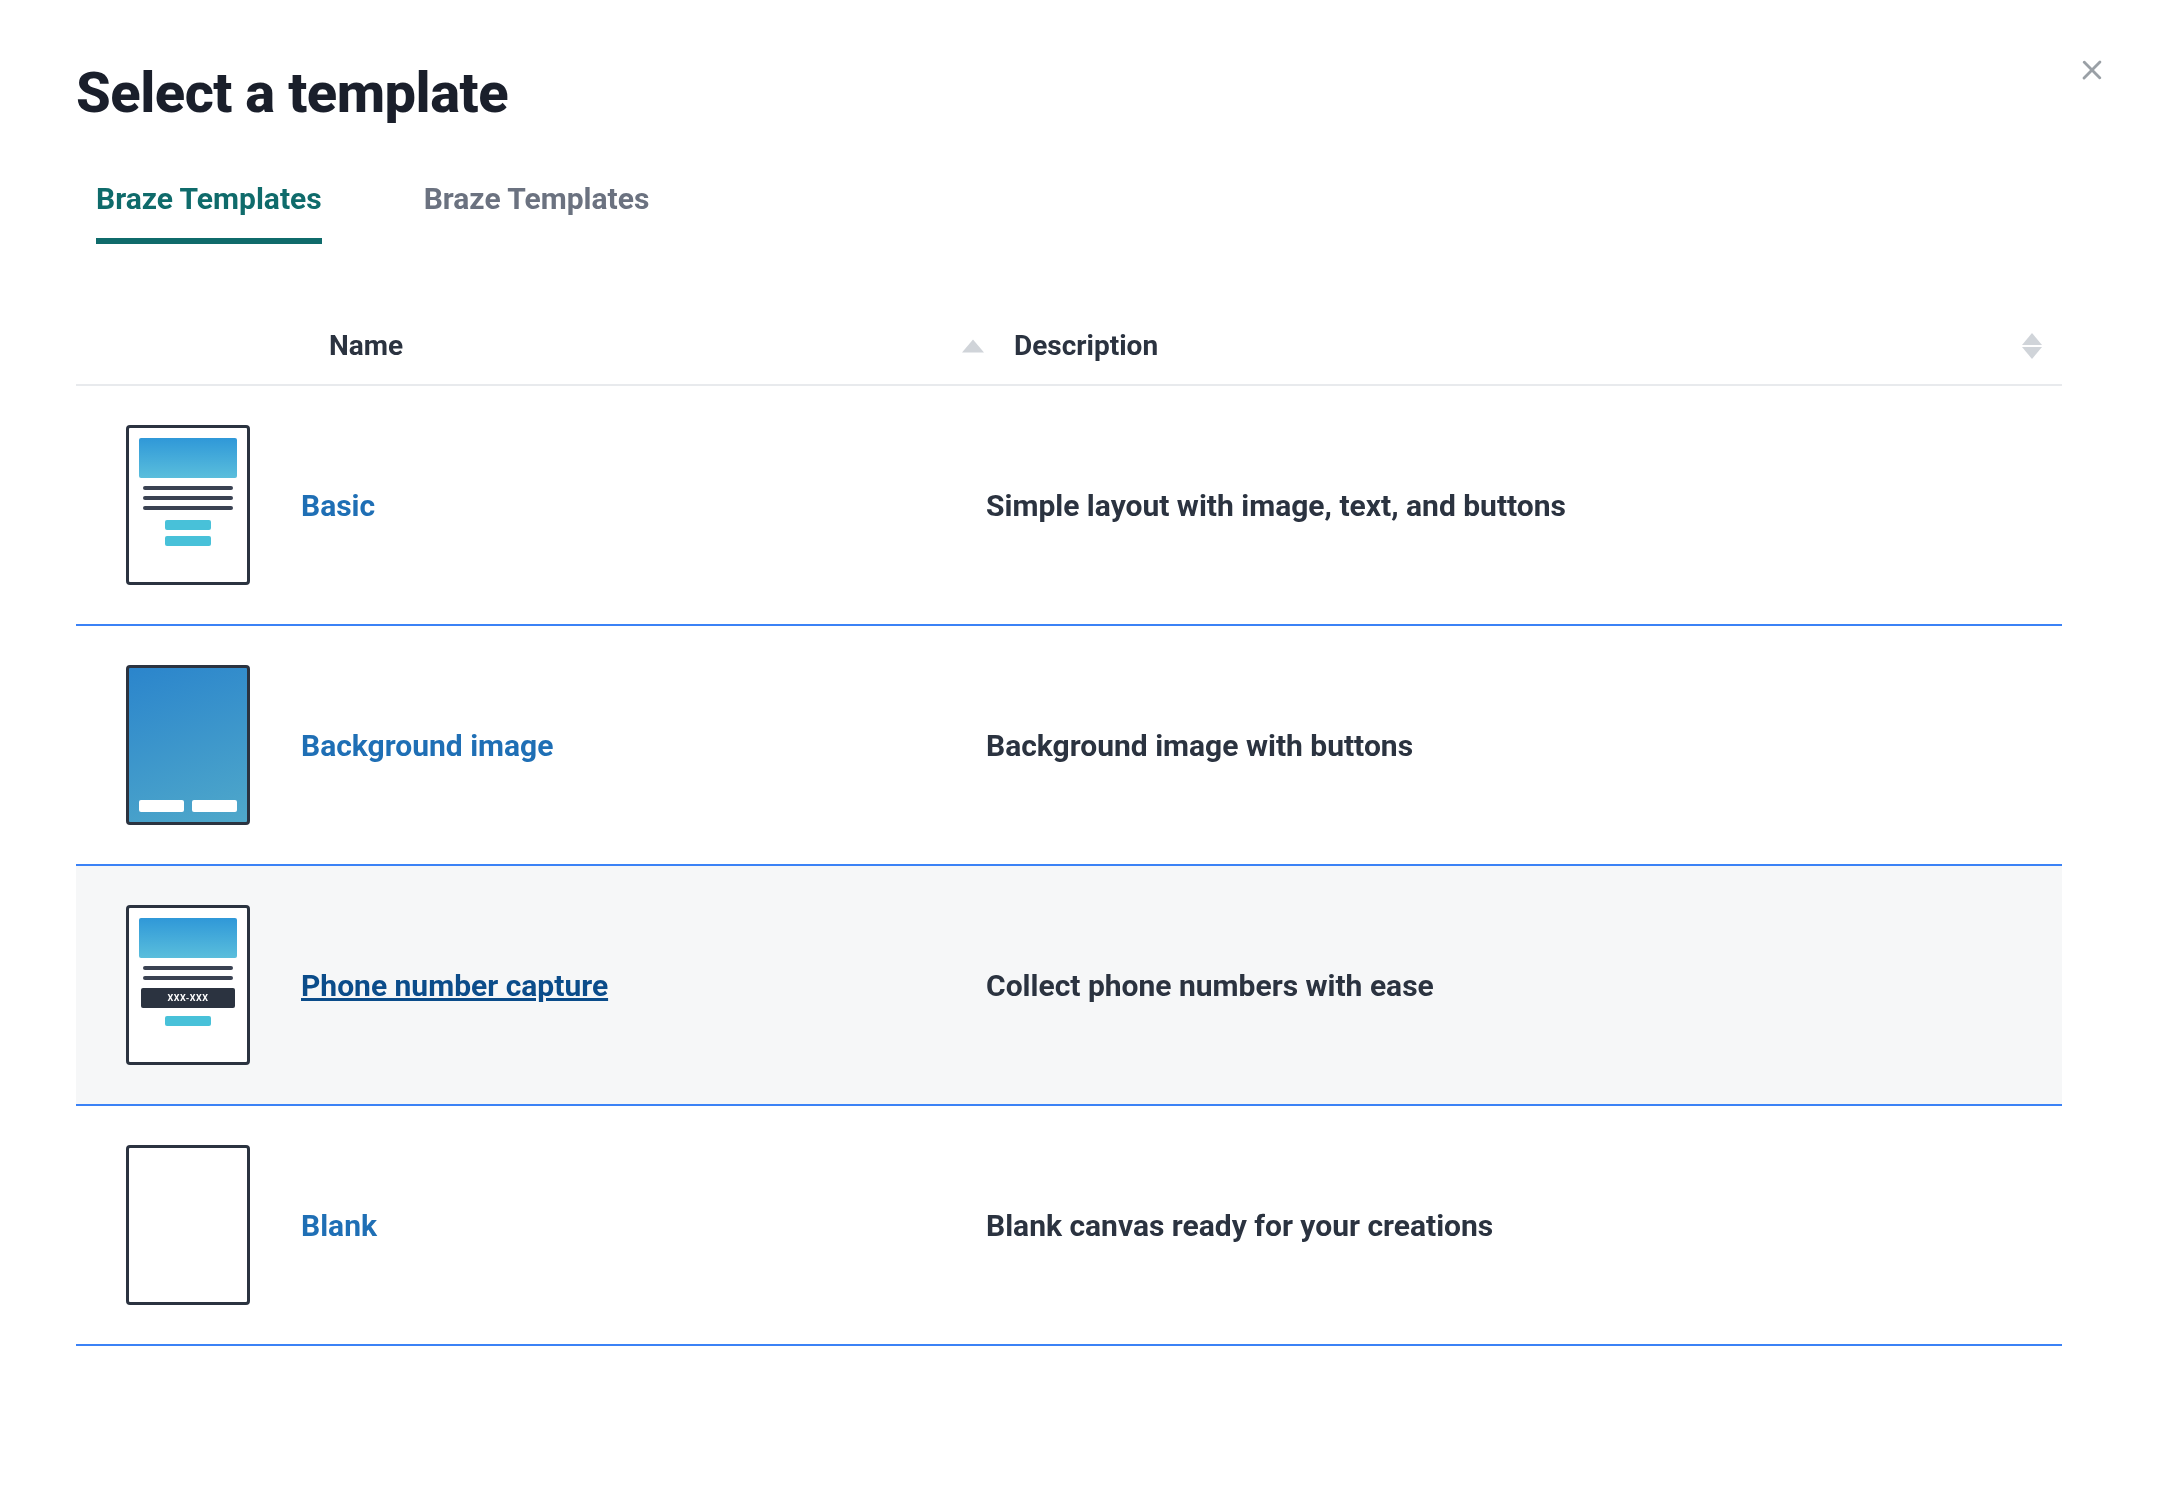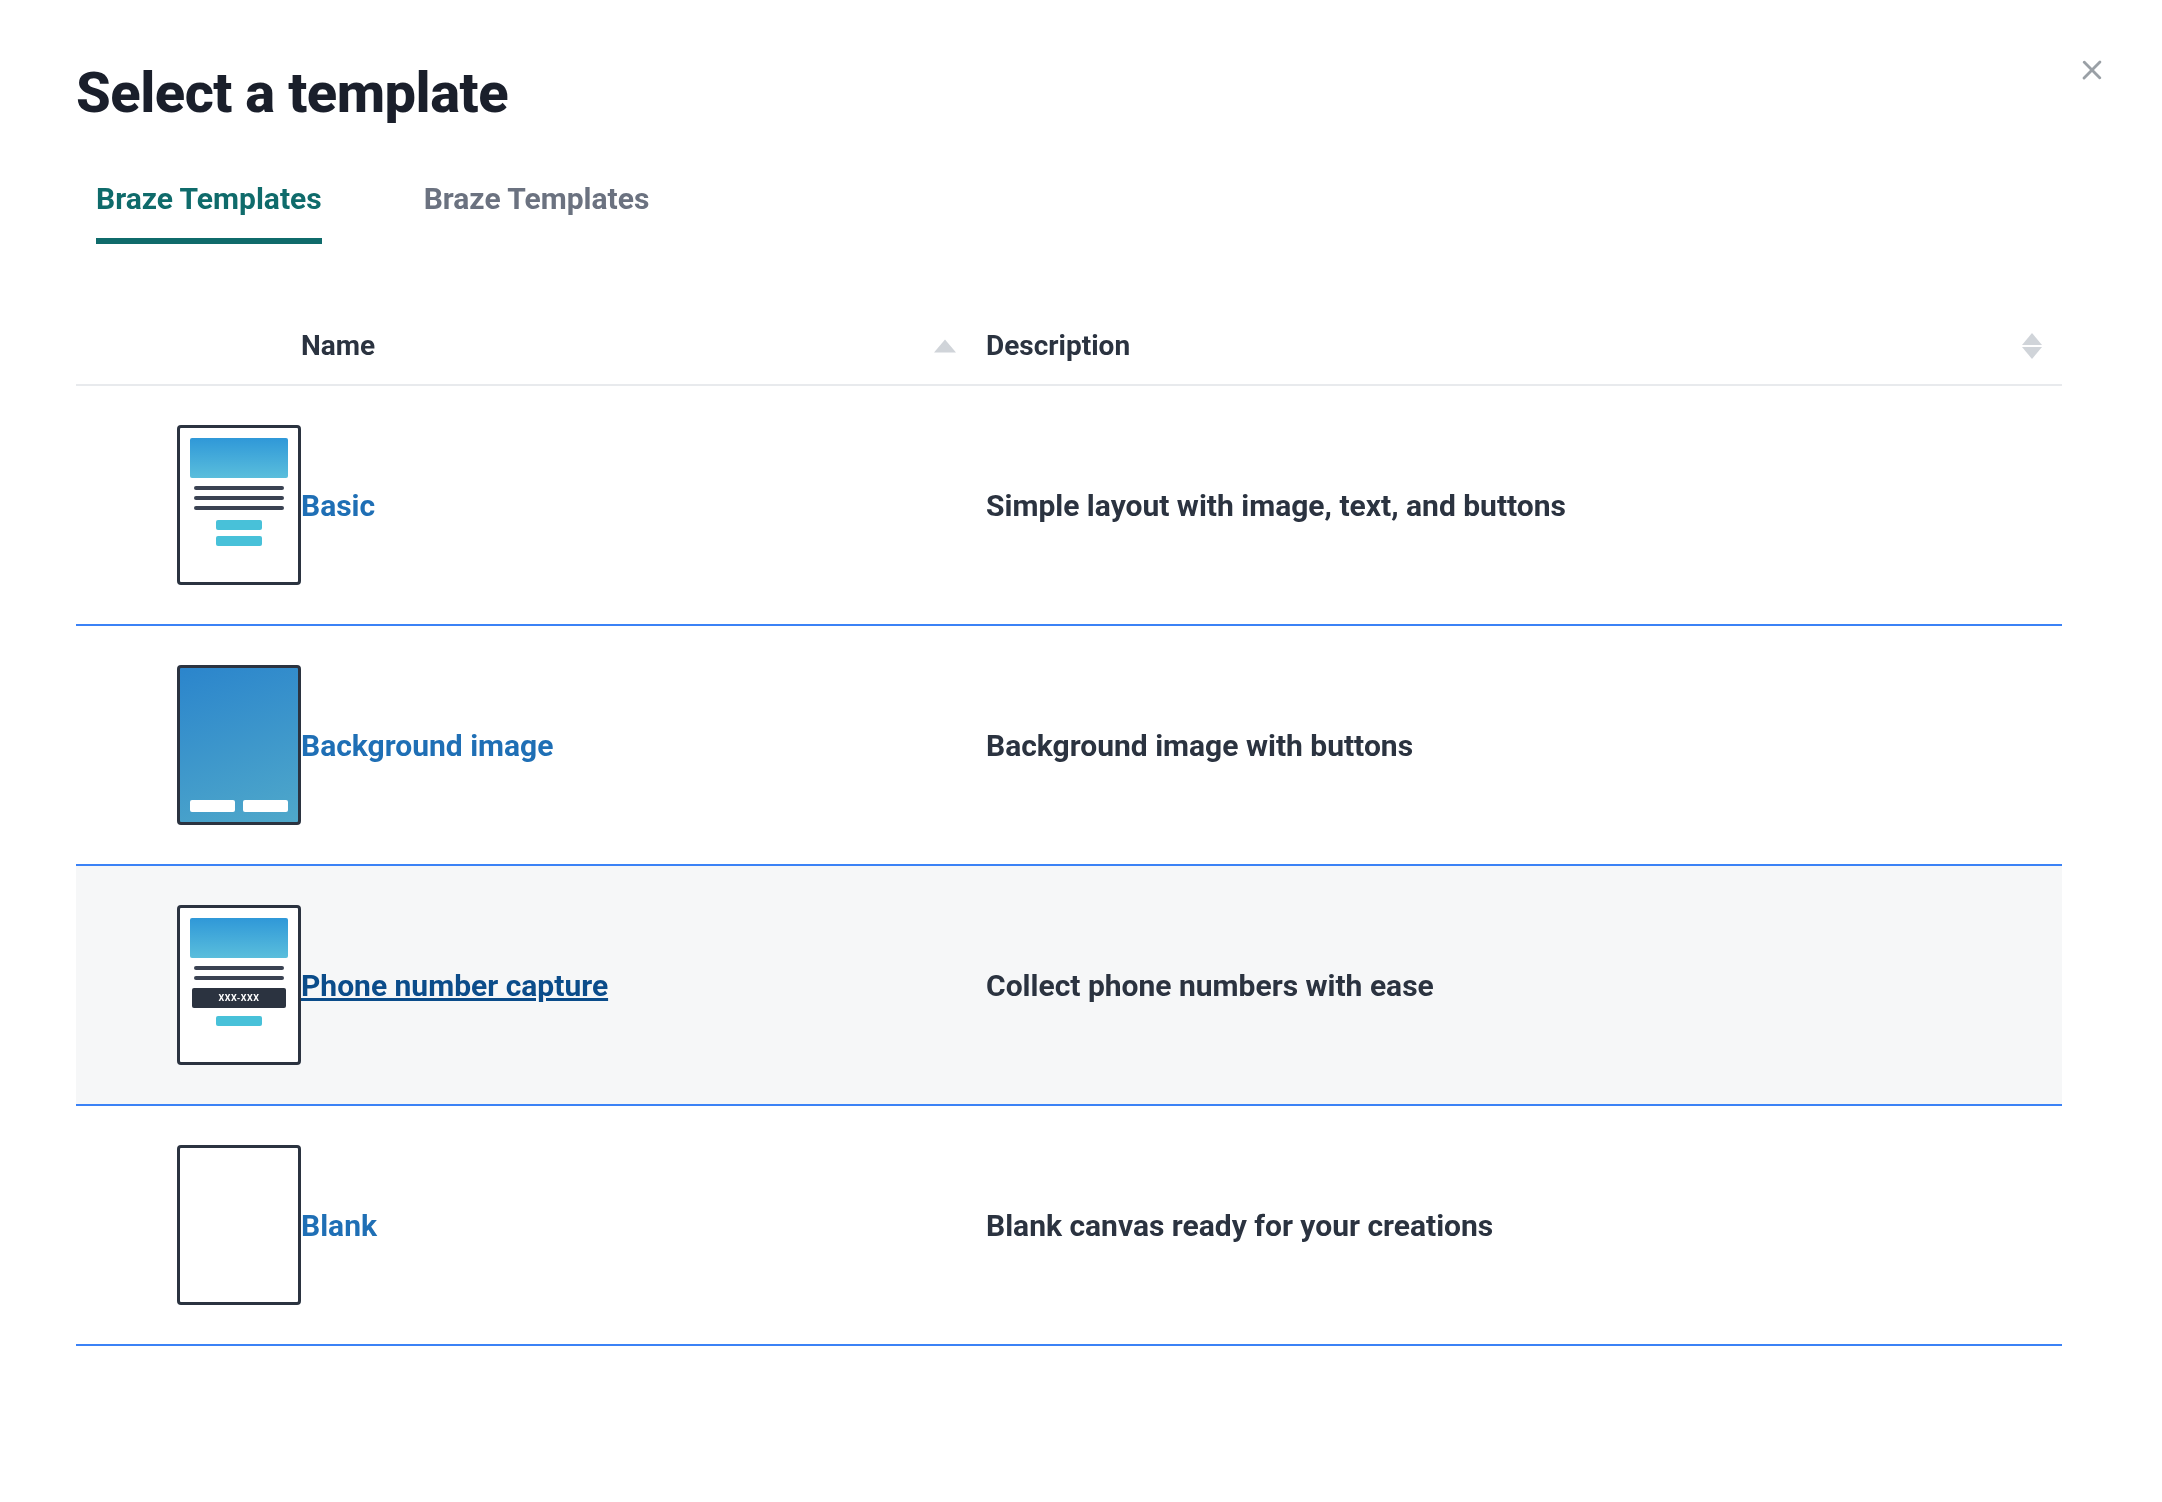--- a/index.html
+++ b/index.html
@@ -74,20 +74,21 @@
       border-bottom: 2px solid #e8eaed;
     }
     .col-thumb {
       flex: 0 0 225px;
     }
     .col-name {
       flex: 0 0 685px;
       display: flex;
       align-items: center;
       position: relative;
+      margin-left: 28px;
     }
     .col-desc {
       flex: 1;
       display: flex;
       align-items: center;
       position: relative;
     }
     .th {
       font-size: 28px;
       font-weight: 700;
@@ -124,21 +125,21 @@
       padding: 30px 0;
       border-bottom: 2px solid #3b82f6;
       min-height: 240px;
     }
     .row.hovered {
       background: #f6f7f8;
     }
     .thumb-wrap {
       flex: 0 0 225px;
       display: flex;
-      justify-content: flex-end;
+      justify-content: flex-start;
       padding-left: 50px;
     }
     .thumb {
       width: 124px;
       height: 160px;
       border: 3px solid #2b3340;
       border-radius: 4px;
       background: #fff;
       position: relative;
       overflow: hidden;

